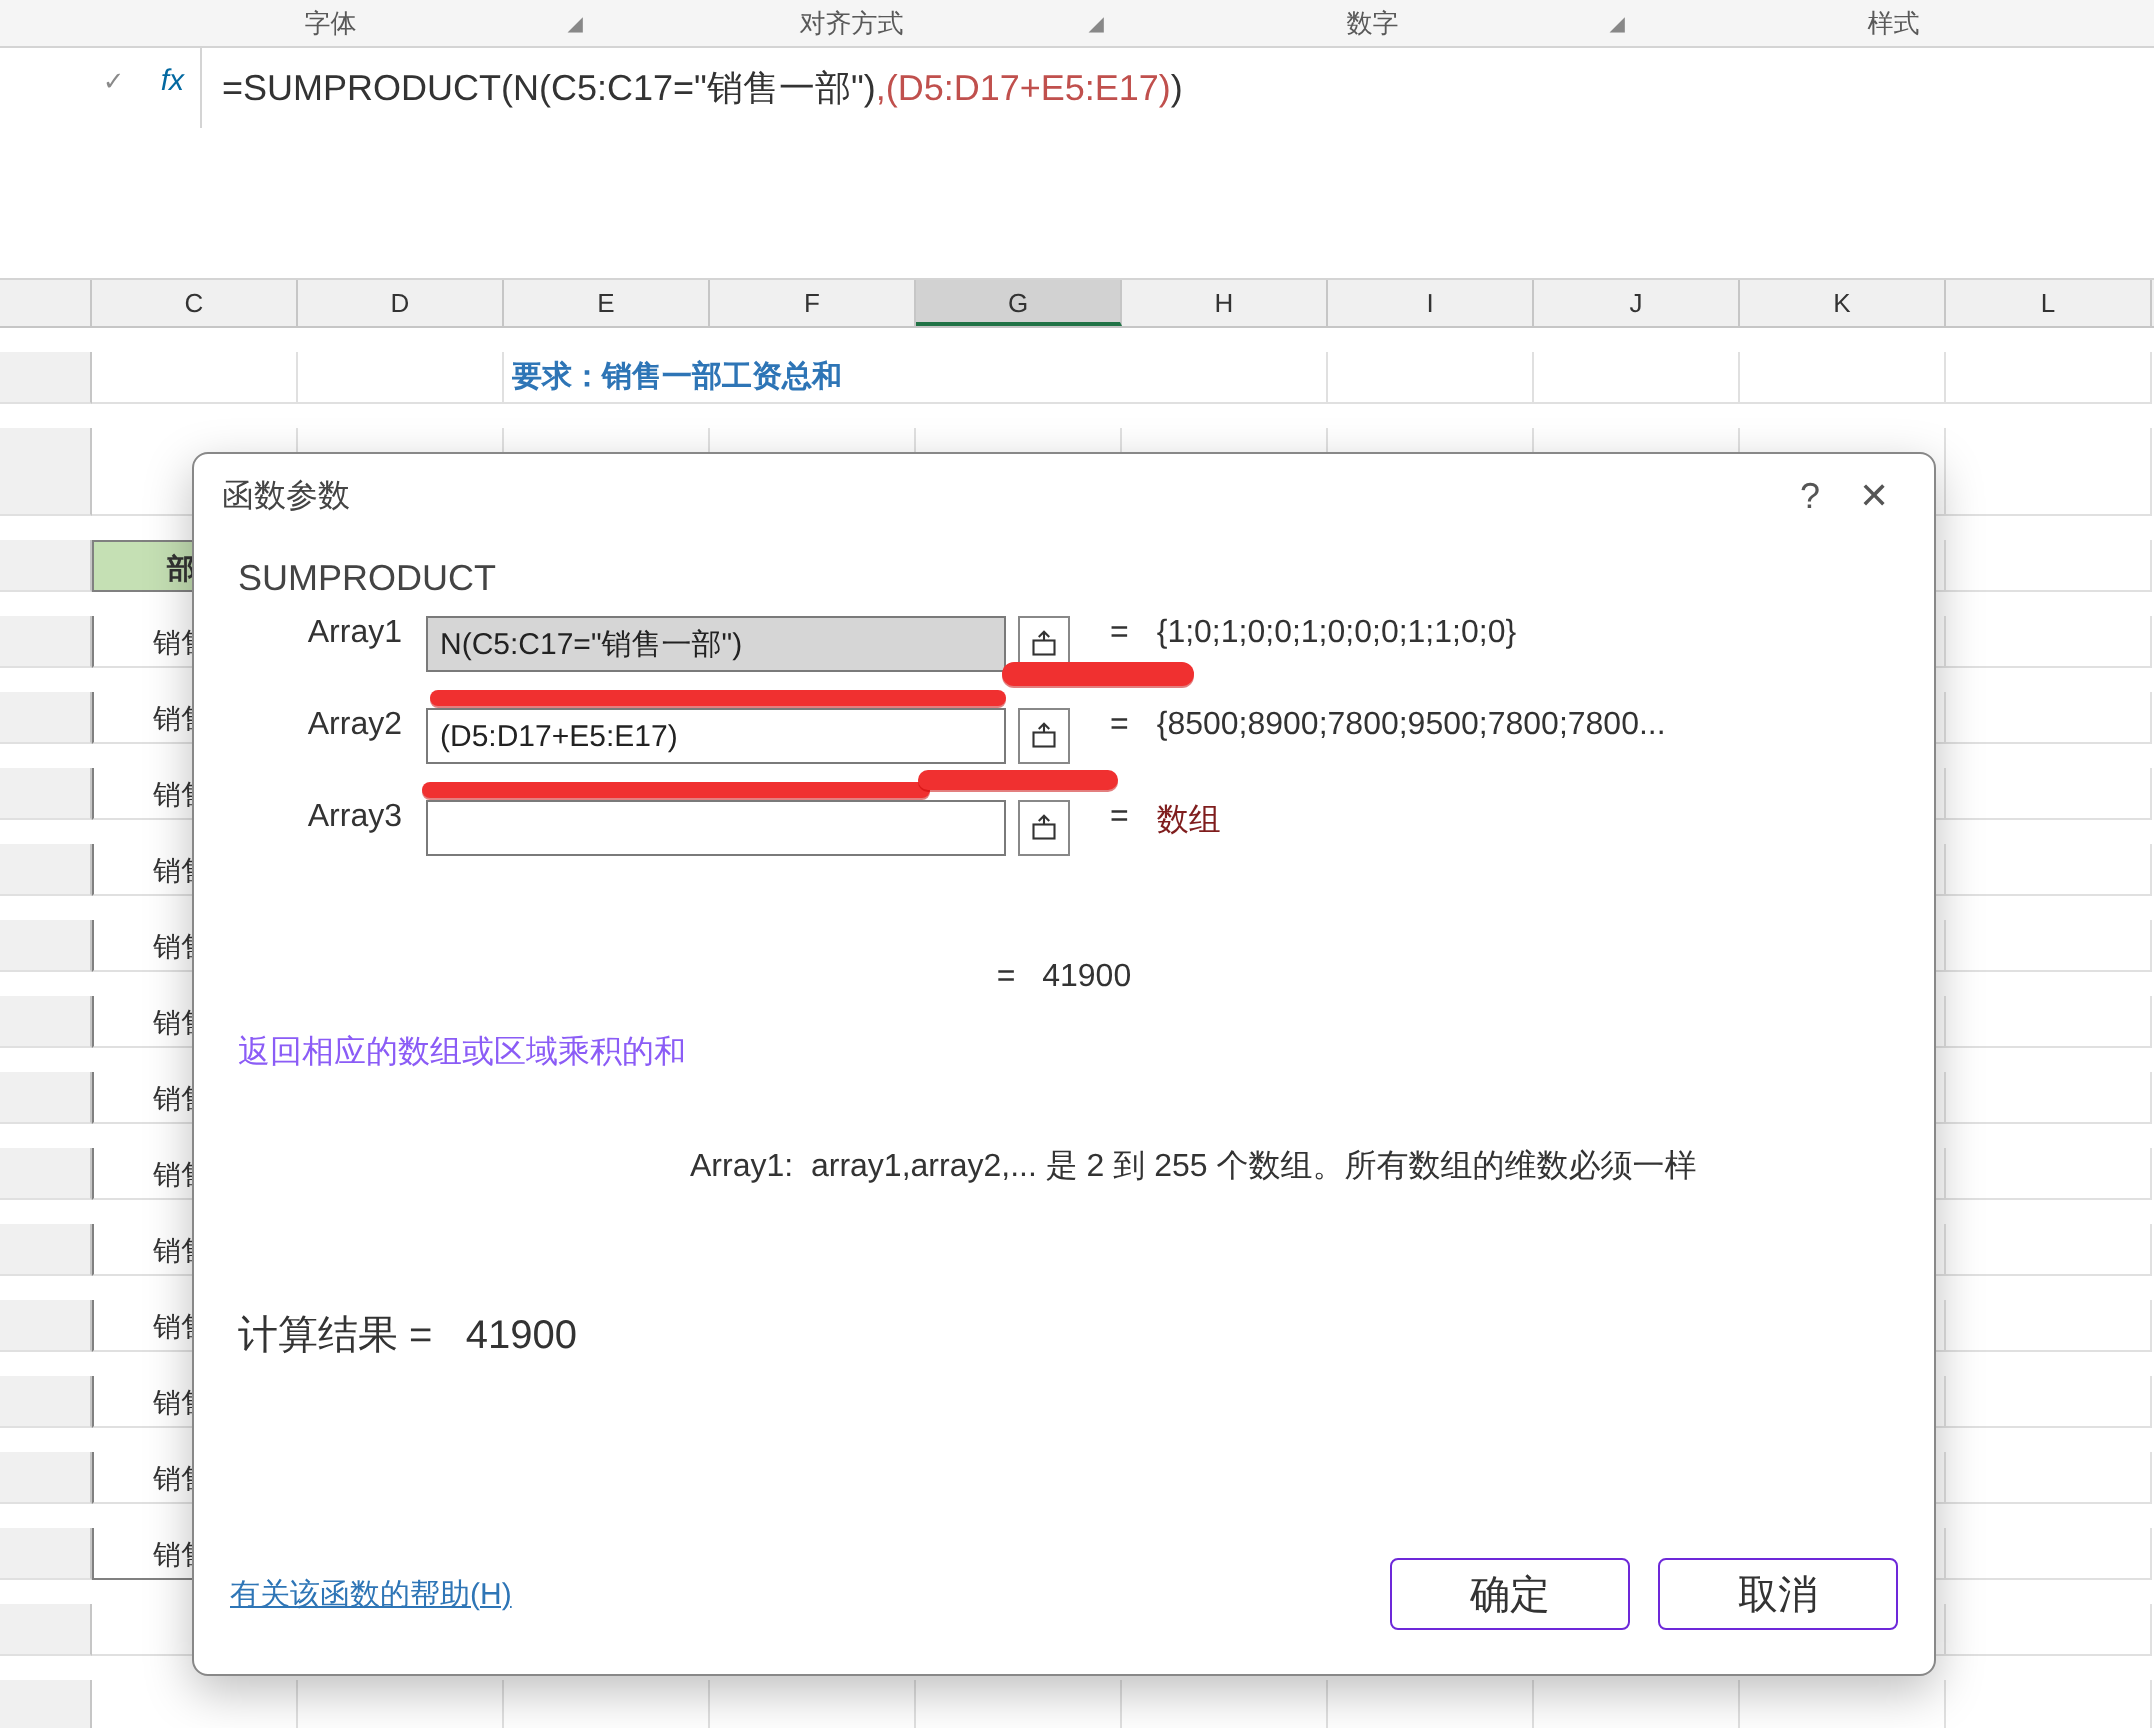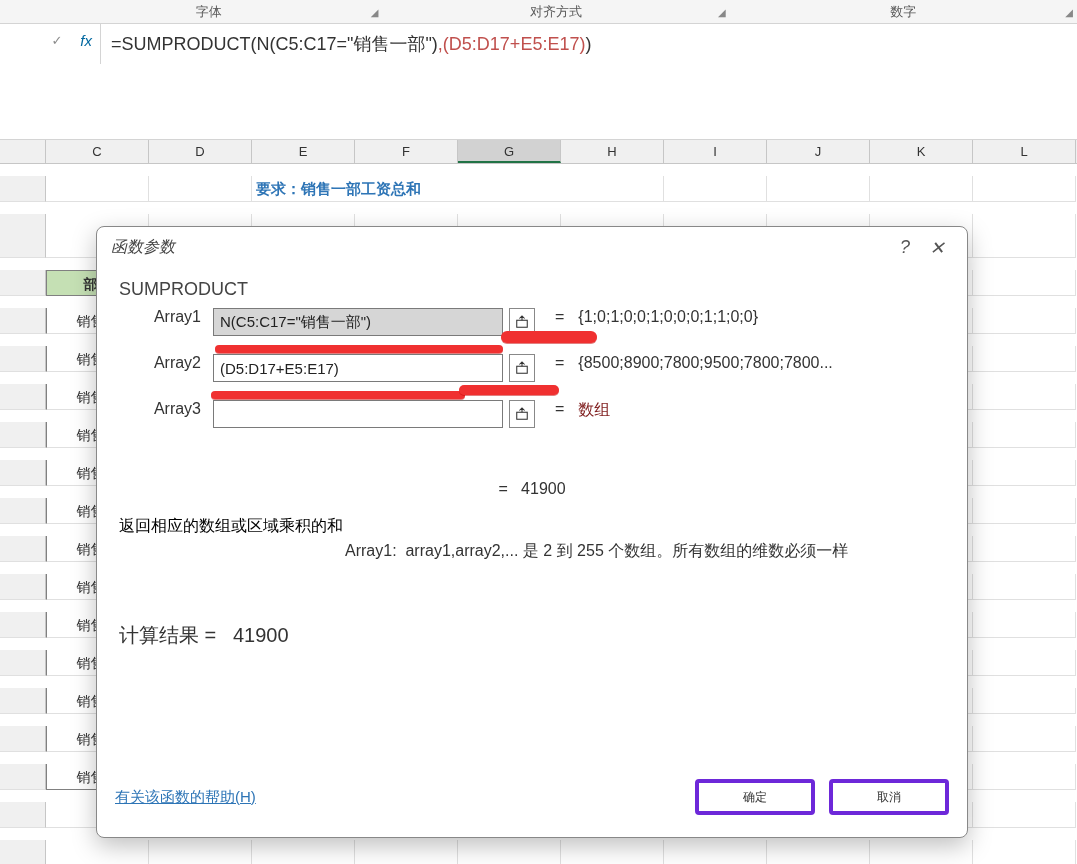--- a/index.html
+++ b/index.html
@@ -27,52 +27,53 @@
   .grid { position:relative; }
   .row { display:flex; height:26px;margin-top:12px; }
   .row .rownum { width:46px; border-right:1px solid #c6c6c6; border-bottom:1px solid #e0e0e0; background:#f0f0f0; line-height:26px; text-align:center; color:#333;}
   .row .cell { flex:0 0 103px; border-right:1px solid #e0e0e0; border-bottom:1px solid #e0e0e0; line-height:26px; padding:0 4px; text-align:center; color:#333; font-size:14px;}
   .cell.header { background:#c5e0b4; font-weight:bold; border:1px solid #808080;}
   .cell.title { color:#2e75b6; font-weight:bold; text-align:left; font-size:15px;}
   .cell.data { text-align:center; }
   
   
   .dialog { position:absolute; left:96px; top:226px; width:872px; height:612px; background:#fff; border:1px solid #888; border-radius:8px; box-shadow: 0 8px 24px rgba(0,0,0,.25); z-index:10;}
-  .dialog-title { display:flex; align-items:flex-start; padding:10px 14px; font-size:16px; color:#444;font-style:italic;}
+  .dialog-title { display:flex; align-items:flex-end; padding:10px 14px; font-size:16px; color:#444;}
   .dialog-title .spacer{flex:1;}
   .dialog-title .iconbtn{ width:32px; text-align:center; font-size:18px; color:#555; cursor:pointer;}
   .dialog-body { padding: 6px 18px 0 18px;}
   .func-name { font-size:18px; color:#444; margin:4px 0 6px 4px;}
   .arg-row { display:flex; align-items:flex-start; margin:8px 0 18px 0; position:relative;}
   .arg-label{ width:98px; text-align:right; padding-right:12px; font-size:16px; color:#333;}
   .arg-input{ width:290px; height:28px; border:1px solid #7a7a7a; padding:2px 6px; font-size:15px; color:#222; background:#fff;}
   .arg-input.sel{ background:#d6d6d6; }
   .refbtn{ width:26px; height:28px; border:1px solid #888; background:#fff; margin-left:6px; display:flex; align-items:center; justify-content:center; cursor:pointer;}
   .refbtn svg{width:14px;height:14px;}
   .arg-eq{ margin:0 14px 0 20px; font-size:16px; color:#333;}
   .arg-result{ font-size:16px; color:#333;}
   .arg-result.gray{ color:#7f1d1d;}
   .redmark{ position:absolute; height:8px; background:#f03030; border-radius:4px; box-shadow:0 1px 0 rgba(200,0,0,.5); z-index:2;}
   .func-result-line{ text-align:center; font-size:16px; color:#333; margin:52px 0 18px 0;}
-  .desc1{ font-size:16px; color:#000000; margin:8px 0 4px 4px;}
+  .desc1{ font-size:16px; color:#8b5cf6; margin:8px 0 36px 4px;}
   .desc2{ font-size:16px; color:#333; margin-left:230px; margin-bottom:60px;}
   .calc-line{ font-size:20px; color:#333; margin:20px 0 30px 4px;}
   .dialog-footer{ position:absolute; left:0; right:0; bottom:22px; padding:0 18px; display:flex; align-items:center;}
   .help-link{ color:#2e75b6; text-decoration:underline; font-size:15px; cursor:pointer;}
   .dialog-footer .spacer{flex:1;}
-  .dlg-btn{ width:120px; height:36px; border:4px solid #6d28d9; border-radius:4px; background:#fff; font-size:12px; color:#333; margin-left:14px; cursor:pointer;}
+  .dlg-btn{ width:120px; height:36px; border:1px solid #6d28d9; border-radius:4px; background:#fff; font-size:20px; color:#333; margin-left:14px; cursor:pointer;}
   
 </style>
 </head>
 <body>
 
 <div class="ribbon-row">
   <div class="ribbon-group"><span>字体</span><span class="launcher">◢</span></div>
   <div class="ribbon-group"><span>对齐方式</span><span class="launcher">◢</span></div>
   <div class="ribbon-group"><span>数字</span><span class="launcher">◢</span></div>
+  <div class="ribbon-group"><span>样式</span></div>
 </div>
 
 <div class="formula-bar">
   <div class="fb-left">
     <span class="check">✓</span>
     <span class="fx">fx</span>
   </div>
   <div class="fb-formula">
     <span>=SUMPRODUCT(</span><span>N(C5:C17="销售一部")</span><span style="color:#c0504d;">,</span><span style="color:#c0504d;">(D5:D17+E5:E17)</span><span>)</span>
   </div>

